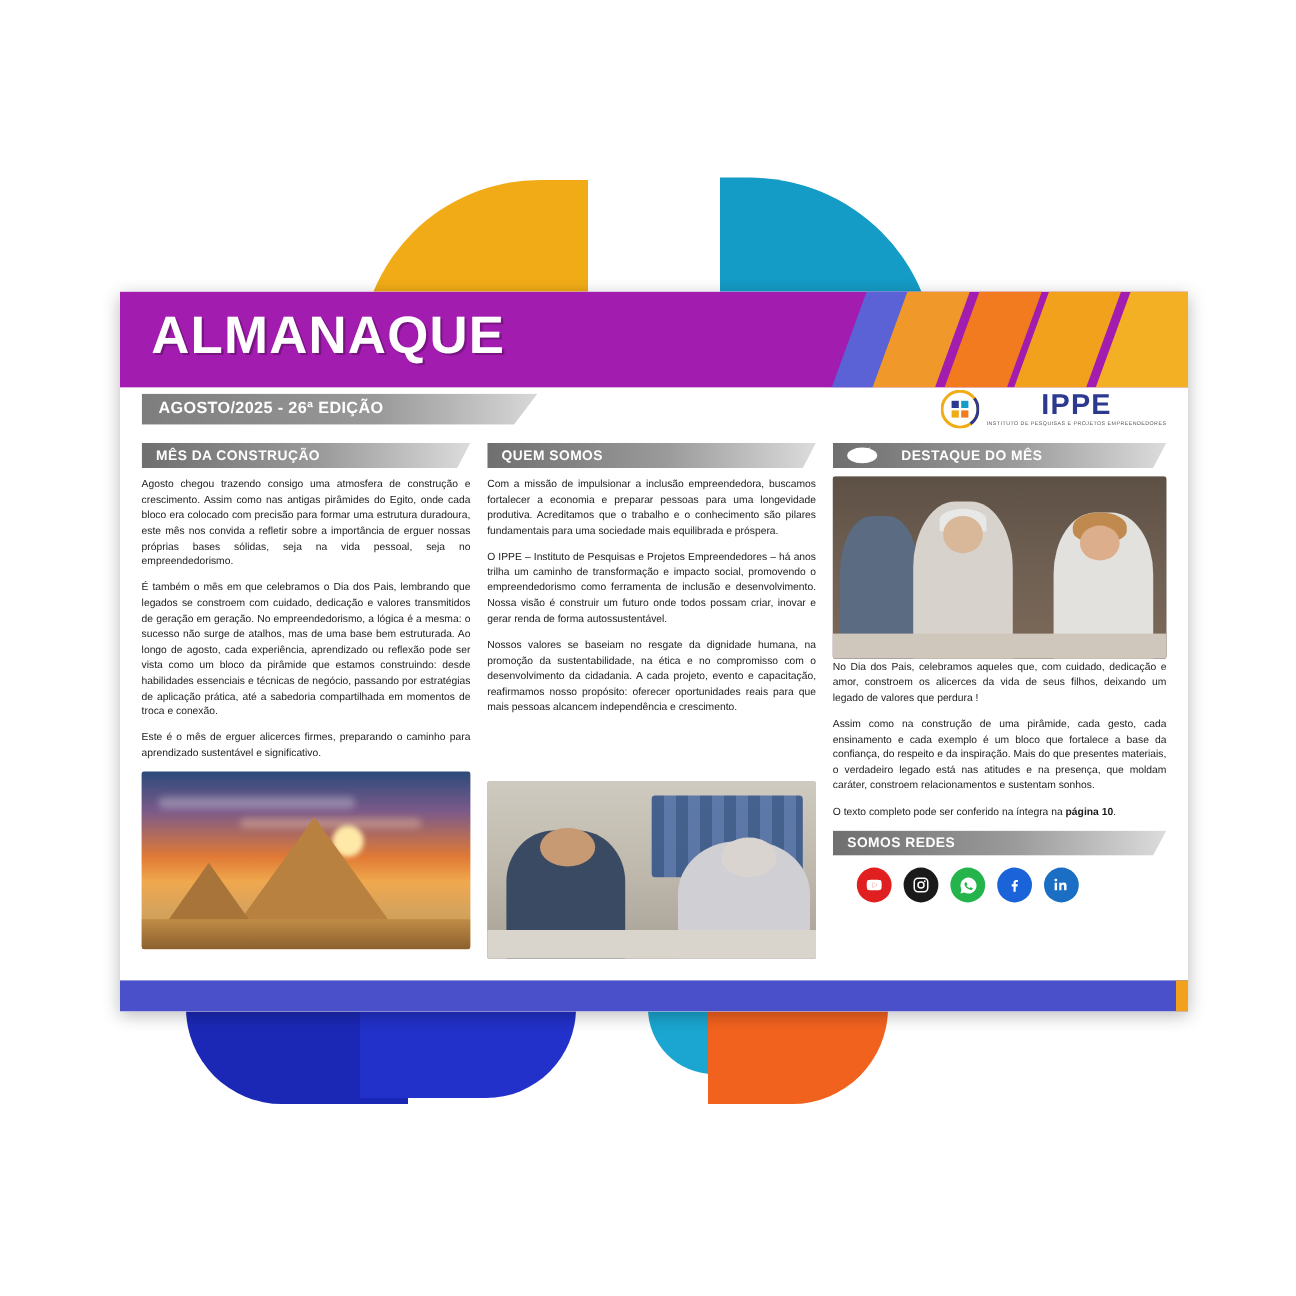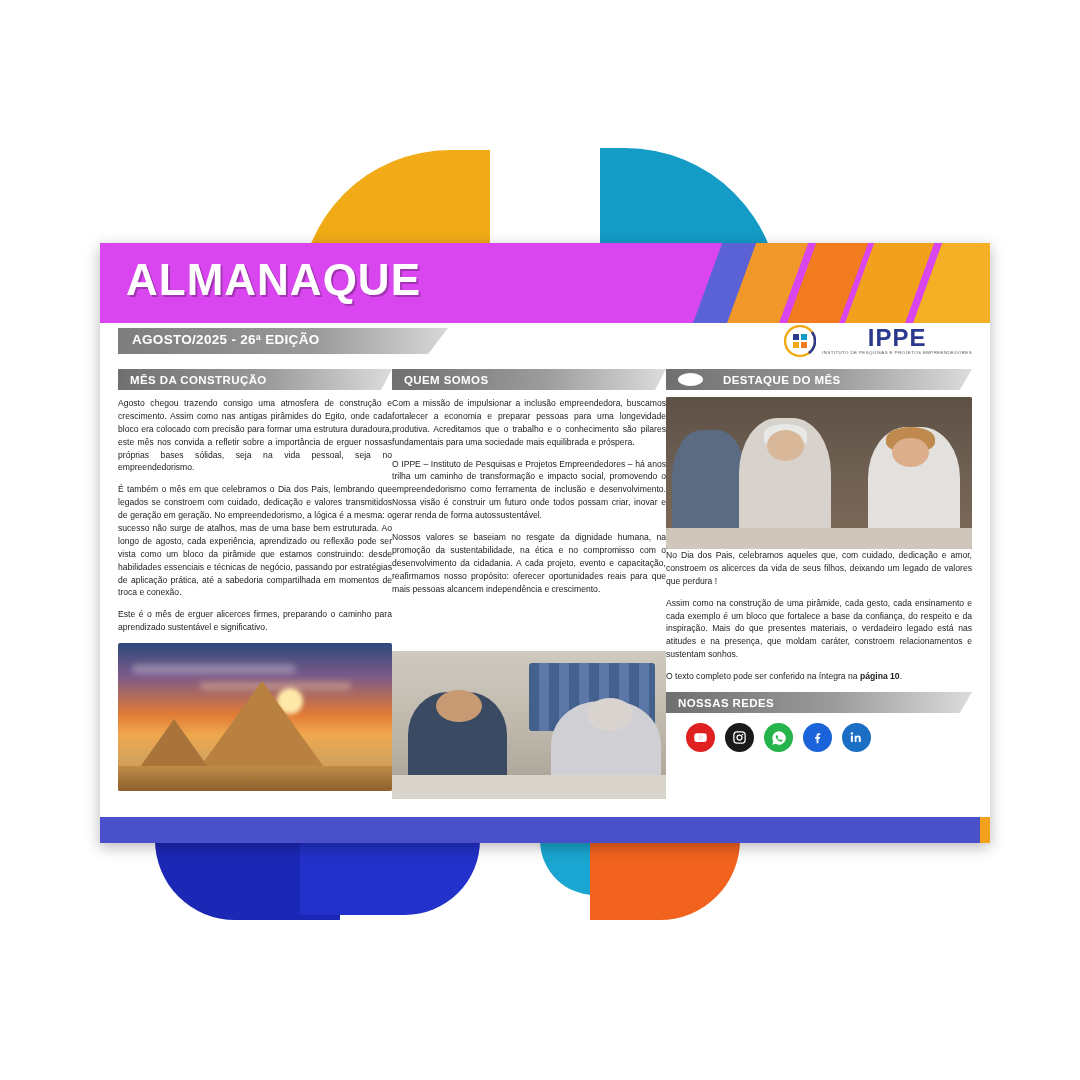--- a/index.html
+++ b/index.html
@@ -49,21 +49,21 @@
     left:100px;top:243px;width:890px;height:600px;
     background:#ffffff;
     box-shadow:0 4px 14px rgba(0,0,0,.28);
     overflow:hidden;
   }
   .page-inner{position:absolute;inset:0;}
 
   
   .header{
     position:absolute;left:0;top:0;width:100%;height:80px;
-    background:#d946ef;
+    background:#a21caf;
     overflow:hidden;
   }
   .header-stripes{
     position:absolute;right:0;top:0;width:330px;height:80px;
     overflow:hidden;
   }
   .stripe{position:absolute;top:-20px;height:140px;transform:skewX(-20deg);}
   .s1{right:250px;width:36px;background:#5a62d6;}
   .s2{right:200px;width:52px;background:#f0982a;}
   .s3{right:140px;width:52px;background:#f27a1f;}
@@ -89,21 +89,21 @@
   }
   .logo{
     position:absolute;right:18px;top:-2px;height:40px;display:flex;align-items:center;gap:6px;
   }
   .logo-mark{width:32px;height:32px;position:relative;}
   .logo-text{line-height:1;}
   .logo-name{font-size:24px;font-weight:bold;color:#2b3a8f;letter-spacing:1px;text-align:center;}
   .logo-sub{font-size:4.4px;color:#555;letter-spacing:.4px;margin-top:1px;}
 
   
-  .cols{position:absolute;left:18px;top:126px;right:18px;bottom:44px;display:flex;}
+  .cols{position:absolute;left:18px;top:126px;right:18px;bottom:44px;display:flex;gap:14px;}
   .col{position:relative;}
   .col1{width:274px;}
   .col2{width:274px;}
   .col3{flex:1;}
 
   .sec-head{
     position:relative;height:21px;margin-bottom:7px;
     background:linear-gradient(90deg,#6f6f6f 0%,#9b9b9b 55%,#dcdcdc 100%);
     clip-path:polygon(0 0,100% 0,96% 100%,0 100%);
     display:flex;align-items:center;
@@ -278,21 +278,21 @@
         <div class="hl-p3h"></div>
         <div class="hl-table"></div>
       </div>
       <p class="body mt8">No Dia dos Pais, celebramos aqueles que, com cuidado, dedicação e amor, constroem os alicerces da vida de seus filhos, deixando um legado de valores que perdura !</p>
       <p class="body">Assim como na construção de uma pirâmide, cada gesto, cada ensinamento e cada exemplo é um bloco que fortalece a base da confiança, do respeito e da inspiração. Mais do que presentes materiais, o verdadeiro legado está nas atitudes e na presença, que moldam caráter, constroem relacionamentos e sustentam sonhos.</p>
       <p class="body">
         <span>O texto completo pode ser conferido na íntegra na </span><b>página 10</b><span>.</span>
       </p>
 
       <div class="sec-head wide" style="margin-top:8px">
-        <span>NOSSAS REDES</span>
+        <span>SOMOS REDES</span>
       </div>
       <div class="socials">
         <div class="soc soc-youtube">
           <svg width="15" height="15" viewBox="0 0 24 24" fill="#fff">
                 <path d="M10 15.5l6-3.5-6-3.5v7z"></path>
                 <path d="M21.6 7.2a2.5 2.5 0 0 0-1.8-1.8C18.2 5 12 5 12 5s-6.2 0-7.8.4A2.5 2.5 0 0 0 2.4 7.2 26 26 0 0 0 2 12a26 26 0 0 0 .4 4.8 2.5 2.5 0 0 0 1.8 1.8C5.8 19 12 19 12 19s6.2 0 7.8-.4a2.5 2.5 0 0 0 1.8-1.8A26 26 0 0 0 22 12a26 26 0 0 0-.4-4.8zM10 15.5v-7l6 3.5-6 3.5z" fill="#fff"></path>
               </svg>
         </div>
         <div class="soc soc-instagram">
           <svg width="15" height="15" viewBox="0 0 24 24" fill="none" stroke="#fff" stroke-width="2">

